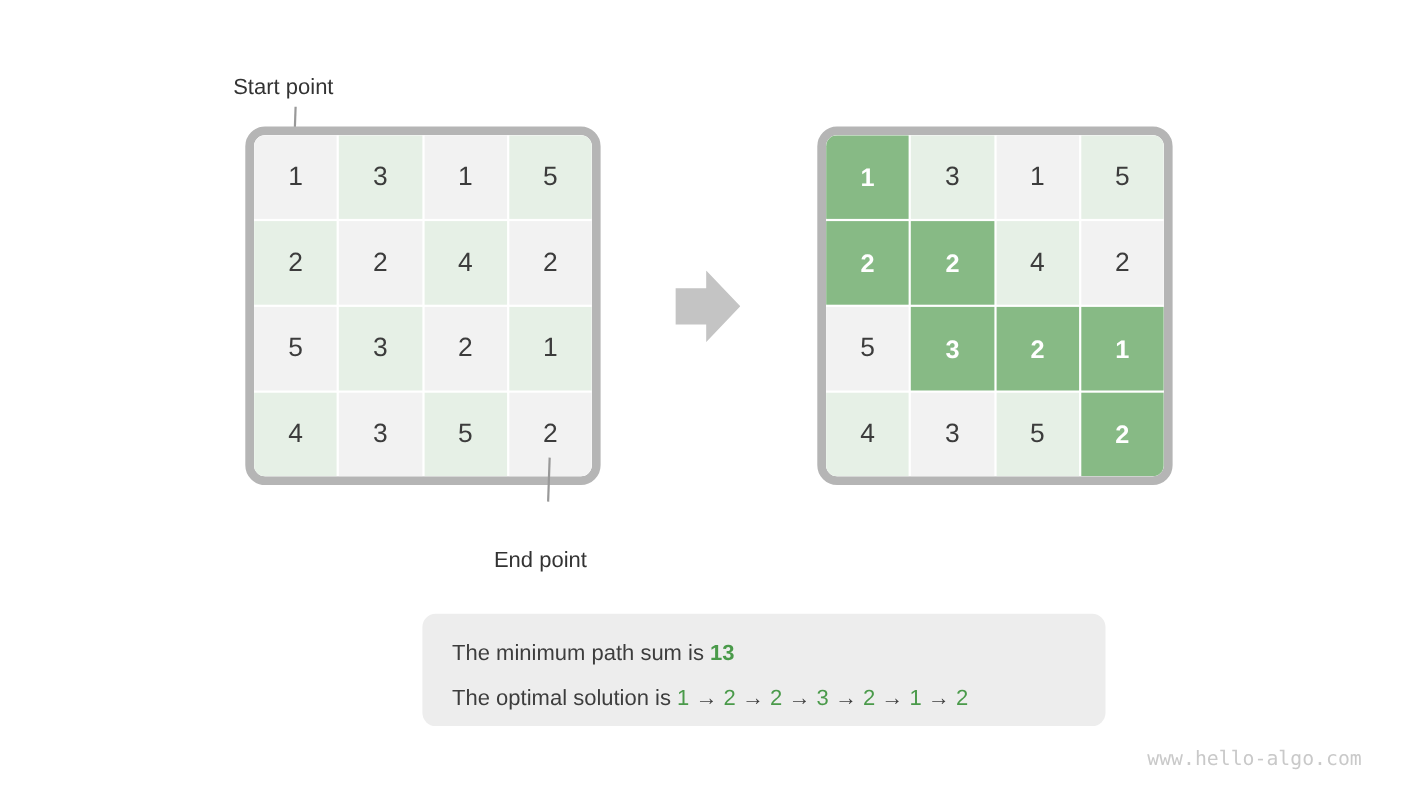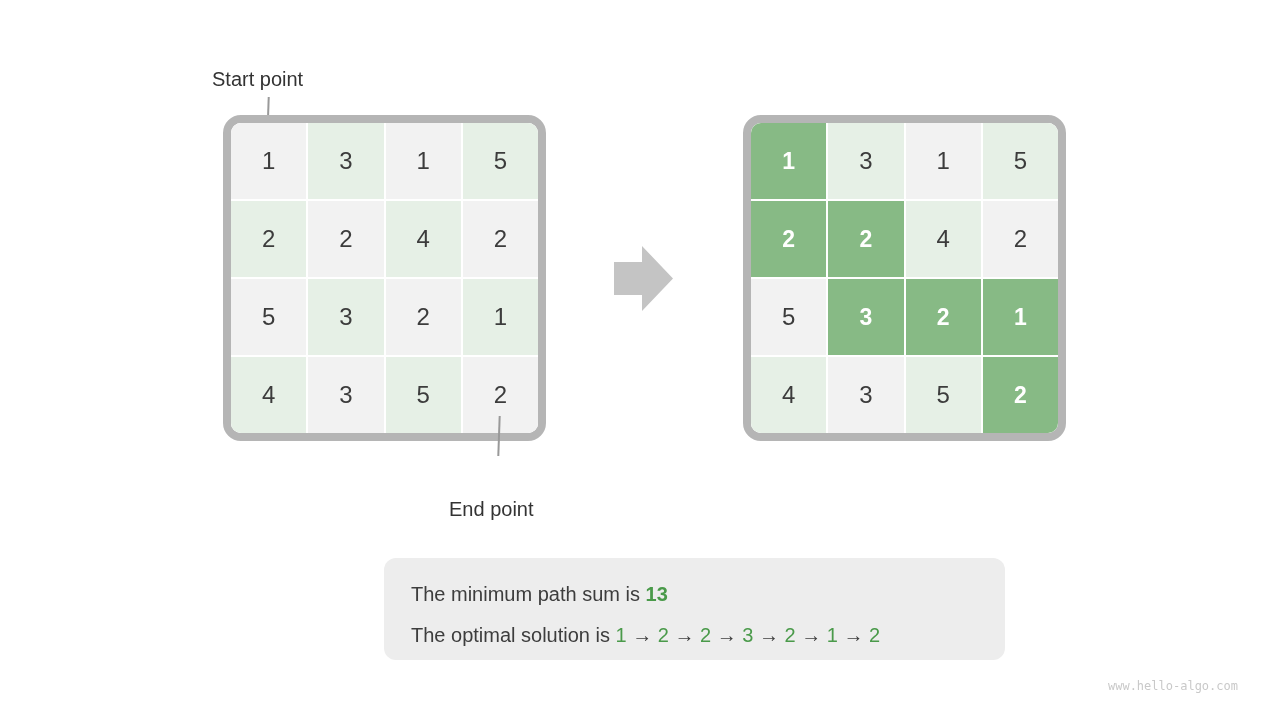--- a/index.html
+++ b/index.html
@@ -72,21 +72,21 @@
     color: var(--box-text);
     line-height: 41px;
   }
   .green-text { color: var(--green-text); }
   .bold { font-weight: bold; }
   .sep { color: var(--box-text); }
 
   .watermark {
     position: absolute; top: 679px; right: 42px;
     font-family: "DejaVu Sans Mono", "Liberation Mono", monospace;
-    font-size: 12px;
+    font-size: 18px;
     color: var(--watermark);
   }
 </style>
 </head>
 <body>
 
 <div class="point-label start-label">Start point</div>
 <div class="leader start-leader"></div>
 
 <div class="grid-box left">

